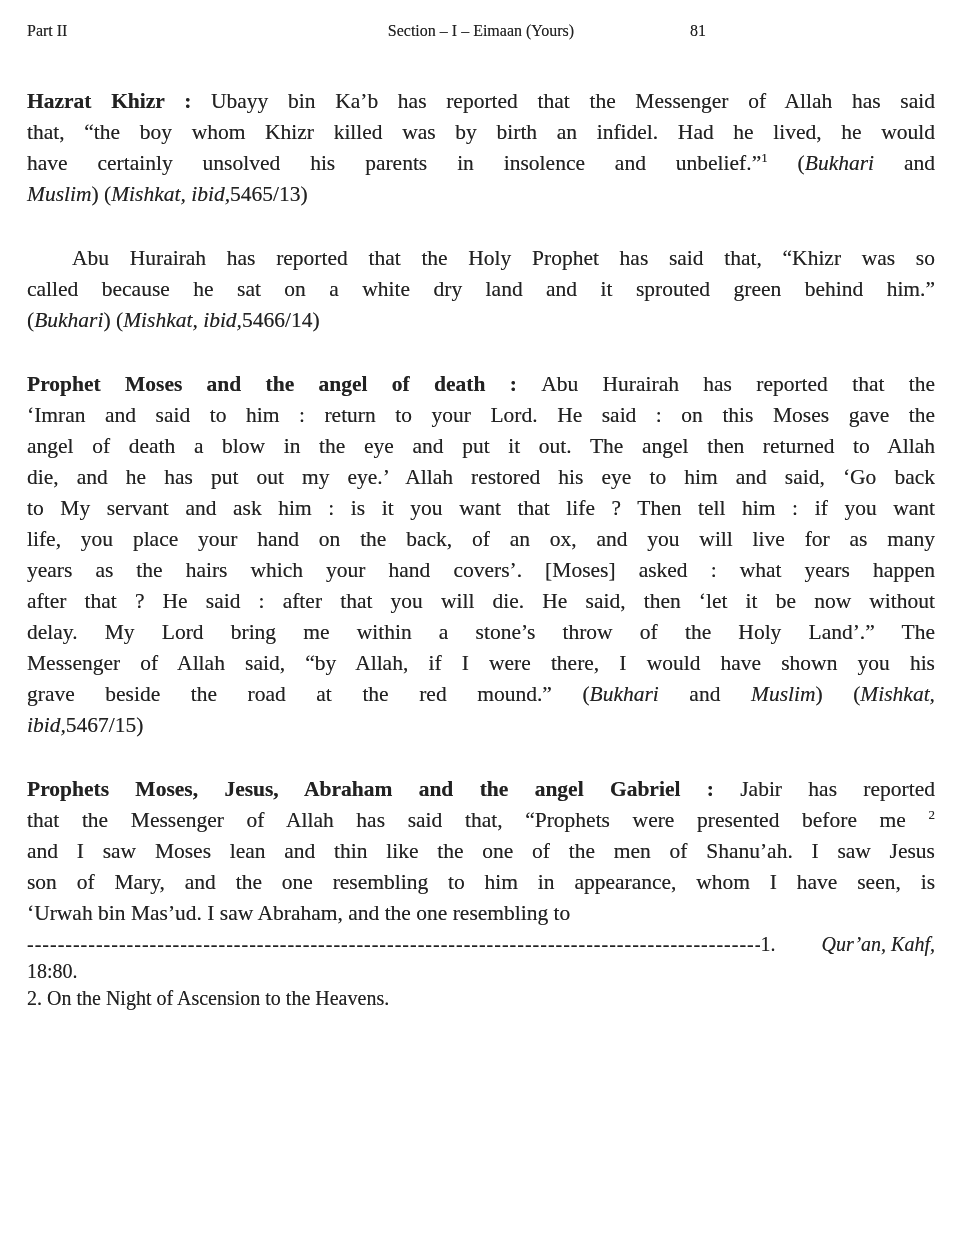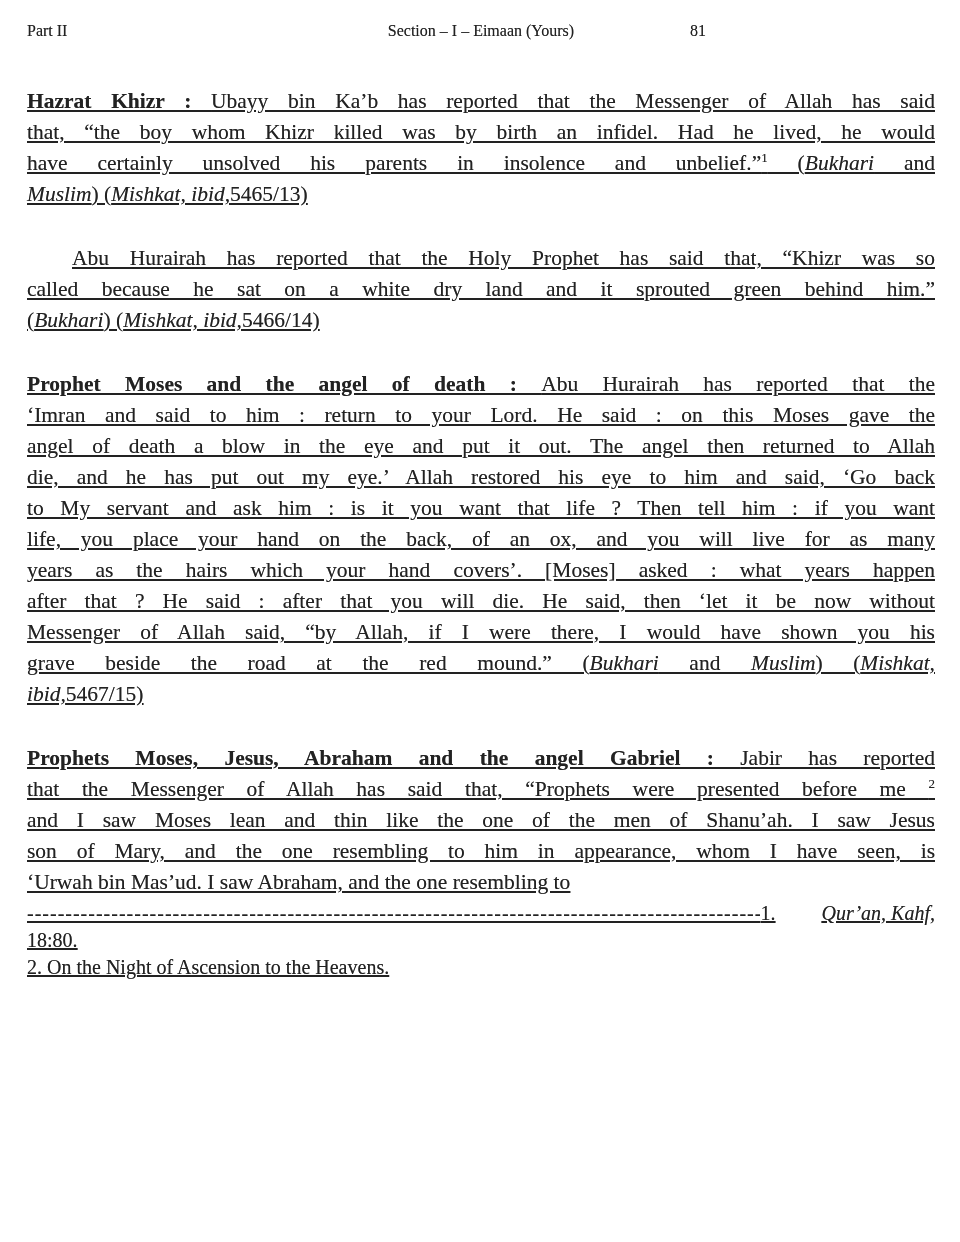--- a/index.html
+++ b/index.html
@@ -16,21 +16,21 @@
   .page-header {
     position:absolute; top:22px; left:27px; width:908px; height:30px;
     font-size:16px;
   }
   .hdr-left   { position:absolute; left:0; top:0; }
   .hdr-center { position:absolute; left:50%; top:0; transform:translateX(-50%); white-space:nowrap; }
   .hdr-right  { position:absolute; left:663px; top:0; }
 
   .body-text {
     position:absolute; top:86px; left:27px; width:908px;
-    font-size:21.5px; line-height:31px;text-decoration:underline;
+    font-size:21.5px; line-height:31px;
   }
   .para { margin:0 0 33px 0; }
   .para:last-child { margin-bottom:0; }
   .line {
     text-align:justify;
     text-align-last:justify;
     -moz-text-align-last:justify;
   }
   .line.last {
     text-align:left;
@@ -86,20 +86,21 @@
         </div>
         <div class="para">
           <div class="line"><b>Prophet Moses and the angel of death : </b><span>Abu Hurairah has reported that the</span></div>
           <div class="line"><span>‘Imran and said to him : return to your Lord. He said : on this Moses gave the</span></div>
           <div class="line"><span>angel of death a blow in the eye and put it out. The angel then returned to Allah</span></div>
           <div class="line"><span>die, and he has put out my eye.’ Allah restored his eye to him and said, ‘Go back</span></div>
           <div class="line"><span>to My servant and ask him : is it you want that life ? Then tell him : if you want</span></div>
           <div class="line"><span>life, you place your hand on the back, of an ox, and you will live for as many</span></div>
           <div class="line"><span>years as  the hairs which your hand covers’. [Moses] asked : what years happen</span></div>
           <div class="line"><span>after that ? He said : after that you will die. He said, then ‘let it be now without</span></div>
+          <div class="line"><span>delay. My Lord bring me within a stone’s throw of the Holy Land’.” The</span></div>
           <div class="line"><span>Messenger of Allah said, “by Allah, if I were there, I would have shown you his</span></div>
           <div class="line"><span>grave beside the road at the red mound.” (</span><i>Bukhari</i><span> and </span><i>Muslim</i><span>) (</span><i>Mishkat,</i></div>
           <div class="line last"><i>ibid,</i><span>5467/15)</span></div>
         </div>
         <div class="para">
           <div class="line"><b>Prophets Moses, Jesus, Abraham and the angel Gabriel : </b><span>Jabir has reported</span></div>
           <div class="line"><span>that the Messenger of  Allah  has  said that, “Prophets were presented before me </span><sup>2</sup></div>
           <div class="line"><span>and I saw Moses lean and thin  like the one of the men of Shanu’ah. I saw Jesus</span></div>
           <div class="line"><span>son of Mary, and the one resembling to him in appearance, whom I have seen, is</span></div>
           <div class="line last"><span>‘Urwah bin Mas’ud. I saw Abraham, and  the one  resembling to</span></div>

